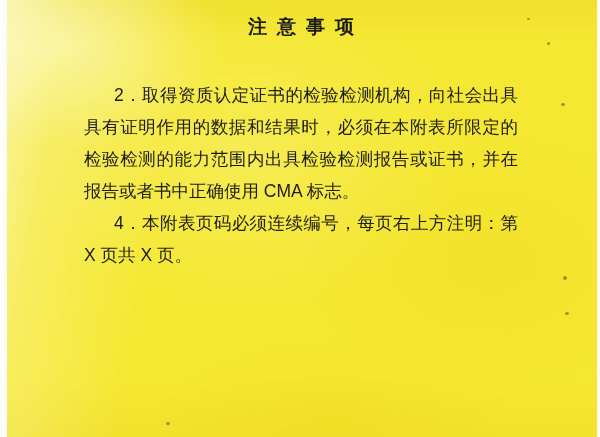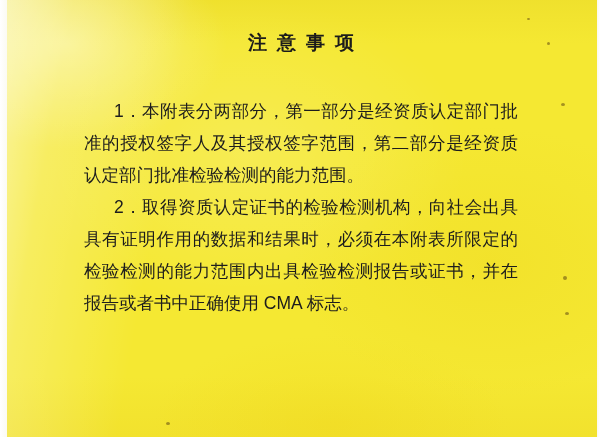--- a/index.html
+++ b/index.html
@@ -38,21 +38,21 @@
     position: absolute; border-radius: 50%;
     background: rgba(96,72,18,0.55);
   }
   .content {
     position: absolute;
     left: 0; top: 0; right: 0; bottom: 0;
     padding: 14px 82px 0 84px;
     box-sizing: border-box;
   }
   .doc-title {
-    margin: 16px 0 0 10px;
+    margin: 0 0 0 10px;
     text-align: center;
     font-size: 19px;
     font-weight: bold;
     letter-spacing: 10px;
     color: #1b1b1b;
   }
   .doc-body {
     margin-top: 39px;
     font-size: 17.5px;
     line-height: 32px;
@@ -75,17 +75,17 @@
   <div class="speckle" style="left:547px; top:42px;  width:3px; height:3px;"></div>
   <div class="speckle" style="left:561px; top:103px; width:4px; height:3px;"></div>
   <div class="speckle" style="left:563px; top:276px; width:4px; height:4px;"></div>
   <div class="speckle" style="left:565px; top:312px; width:4px; height:3px;"></div>
   <div class="speckle" style="left:166px; top:422px; width:4px; height:3px;"></div>
   <div class="speckle" style="left:527px; top:18px;  width:3px; height:2px;"></div>
 
   <div class="content">
     <h1 class="doc-title">注意事项</h1>
     <div class="doc-body">
-      <p>1．本附表分两部分，第一部分是经资质认定部门批准的授权签字人及其授权签字范围，第二部分是经资质认定部门批准检验检测的能力范围。</p>
       <p>2．取得资质认定证书的检验检测机构，向社会出具具有证明作用的数据和结果时，必须在本附表所限定的检验检测的能力范围内出具检验检测报告或证书，并在报告或者书中正确使用 CMA 标志。</p>
+      <p>4．本附表页码必须连续编号，每页右上方注明：第 X 页共 X 页。</p>
     </div>
   </div>
 </div>
 
 </body></html>

